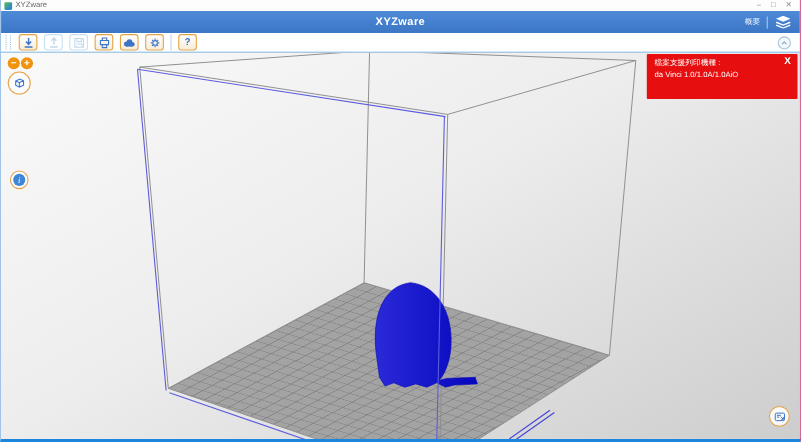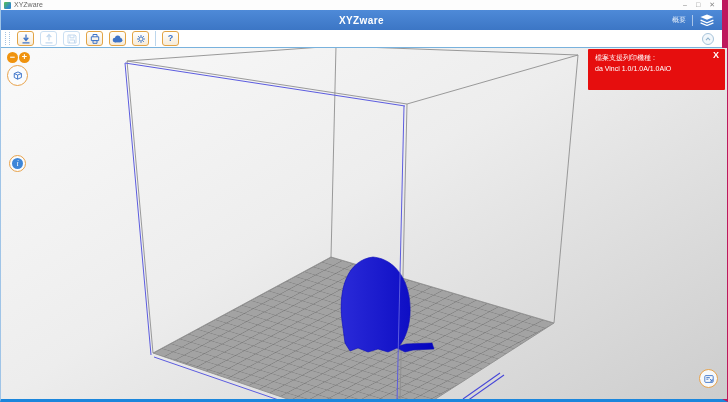--- a/index.html
+++ b/index.html
@@ -1,19 +1,19 @@
 <!DOCTYPE html>
 <html><head>
 <meta charset="utf-8">
 <style>
   * { box-sizing: border-box; margin: 0; padding: 0; }
   html,body { width:728px; height:402px; overflow:hidden;
     font-family:"Liberation Sans", sans-serif; background:#e8e8e8; }
   .window { position:relative; width:728px; height:402px; background:#fff;
-    border-left:1px solid #9fc4e7; border-right:6px solid #be185d;
+    border-left:1px solid #9fc4e7; border-right:1px solid #be185d;
     border-bottom:3px solid #1b86dc; }
 
   
   .titlebar { height:10px; background:#fdfdfd; display:flex; align-items:center;
     padding:0 3px; }
   .app-icon { width:7px; height:7px; border-radius:1px;
     background:linear-gradient(135deg,#57c14f 0%,#2f89c9 70%); flex:0 0 auto; }
   .win-title { font-size:7px; color:#666; margin-left:3px; line-height:10px; }
   .win-controls { margin-left:auto; display:flex; gap:9px; padding-right:4px; }
   .win-btn { font-size:7px; color:#888; line-height:10px; cursor:default; }

